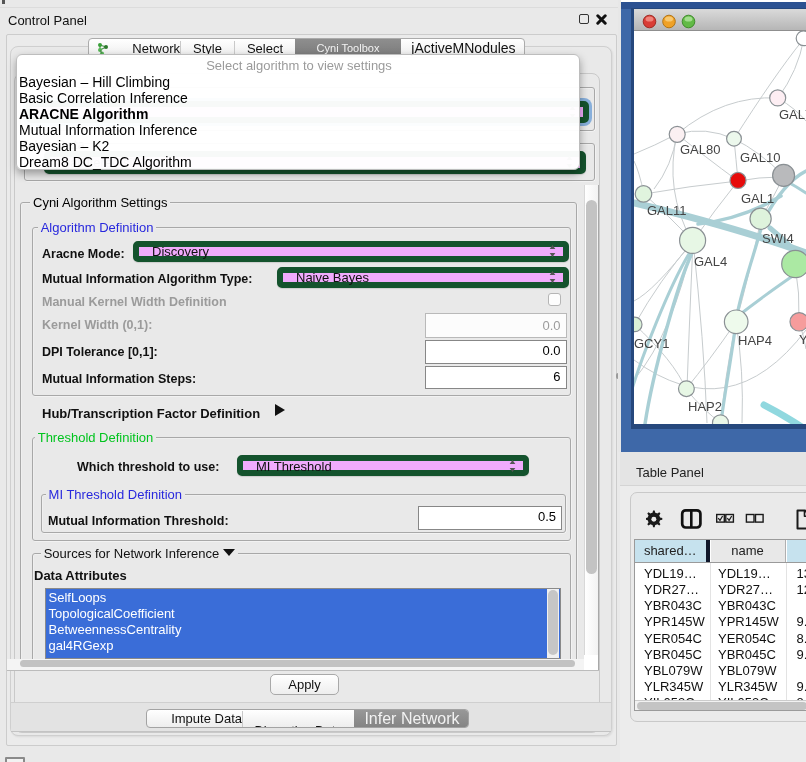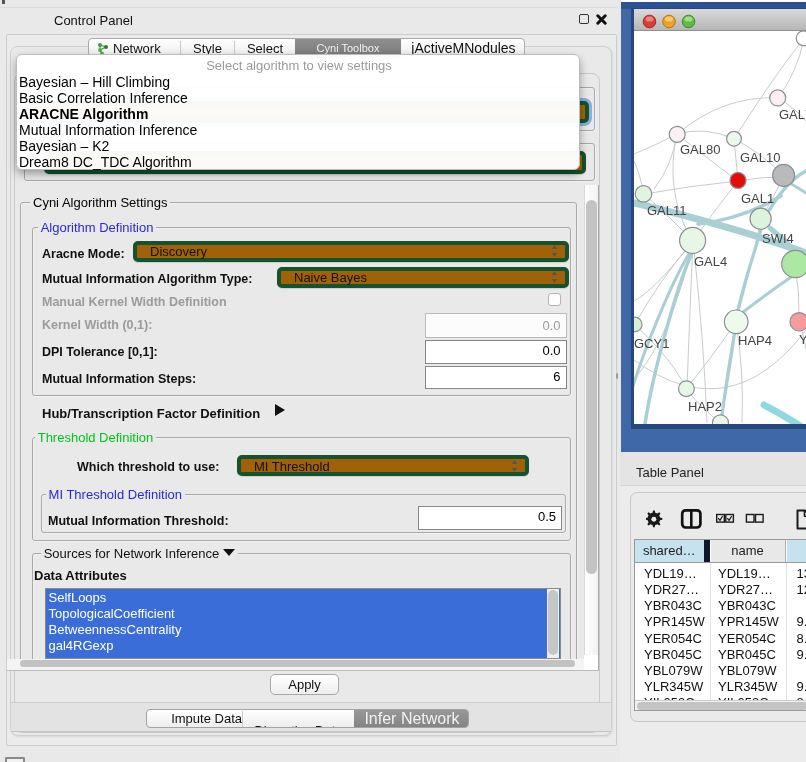--- a/index.html
+++ b/index.html
@@ -5,58 +5,58 @@
 * { margin:0; padding:0; box-sizing:border-box; }
 html,body { width:806px; height:762px; }
 body { font-family:"Liberation Sans", sans-serif; background:#ededed; position:relative; overflow:hidden; }
 #root { position:absolute; left:0; top:0; width:806px; height:762px; background:#ececec; }
 .abs { position:absolute; }
 .b { font-weight:bold; }
 
 .grp { position:absolute; border:1px solid #a8a8a8; border-radius:3px; box-shadow:0.5px 0.5px 0 rgba(255,255,255,.8), inset 0.5px 0.5px 0 rgba(255,255,255,.6); }
 .glab { position:absolute; top:-8px; left:9px; background:#e9e9e9; padding:0 3px; font-size:13px; line-height:15px; white-space:nowrap; }
 
-.combo { position:absolute; background:#a16207; border:4px solid #14532d; border-radius:5px; font-size:13px; color:#111; box-shadow:0 1px 1px rgba(0,0,0,.12);text-decoration:underline; }
+.combo { position:absolute; background:#f0abfc; border:6px solid #14532d; border-radius:5px; font-size:13px; color:#111; box-shadow:0 1px 1px rgba(0,0,0,.12);text-decoration:underline; }
 .combo .ct { position:absolute; left:13px; top:50%; transform:translateY(-50%); white-space:nowrap; }
 .combo .arr { position:absolute; right:7px; top:50%; transform:translateY(-50%); width:7px; height:13px; }
 .arr svg { display:block; }
 
 .nf { position:absolute; background:#fff; border:1.5px solid #878787; font-size:13px; color:#000; text-align:right; line-height:20px; padding-right:5px; }
 .nfd { position:absolute; background:#fcfcfc; border:1px solid #b9b9b9; font-size:13px; color:#9c9c9c; text-align:right; line-height:18px; padding-right:5px; }
 .lbl { position:absolute; font-size:12.5px; font-weight:bold; color:#111; white-space:nowrap; }
 .lbld { color:#9b9b9b; }
 </style>
 </head>
 <body>
 <div id="root">
 
 <div class="abs" style="left:0;top:0;width:620px;height:762px;background:#e9e9e9;"></div>
 <div class="abs" style="left:2px;top:0;width:3px;height:4px;background:#555;"></div>
 <div class="abs" style="left:0;top:7px;width:620px;height:1px;background:#dcdcdc;"></div>
-<div class="abs" style="left:8px;top:13px;font-size:13px;color:#111;margin-left:46px;">Control Panel</div>
+<div class="abs" style="left:8px;top:13px;font-size:13px;color:#111;">Control Panel</div>
 
 <div class="abs" style="left:579px;top:13.5px;width:10px;height:10.5px;border:1.5px solid #333;border-radius:2px;"></div>
 <svg class="abs" style="left:596px;top:14px;" width="11" height="11" viewBox="0 0 11 11">
       <path d="M1.8 1.8 L9.2 9.2 M9.2 1.8 L1.8 9.2" stroke="#111" stroke-width="3" stroke-linecap="round"></path>
     </svg>
 
 <div class="abs" style="left:6px;top:34px;width:611px;height:712px;border:1px solid #cccccc;border-radius:2px;background:#ebebeb;"></div>
 <div class="abs" style="left:10px;top:46px;width:602px;height:690px;border:1px solid #cfcfcf;border-radius:8px;background:#e9e9e9;box-shadow:1px 1px 2px rgba(0,0,0,0.08);"></div>
 
 <div class="abs" style="left:88px;top:38px;width:437px;height:20px;border:1px solid #ababab;border-radius:4px;background:linear-gradient(#ffffff,#ededed);overflow:hidden;">
   <div class="abs" style="left:0;top:0;width:91px;height:20px;"></div>
   <svg class="abs" style="left:7px;top:3px;" width="14" height="14" viewBox="0 0 14 14">
     <path d="M4 3 L10 5 M4 8 L10 5 M4 3 L4 8" stroke="#4d8f4d" stroke-width="1.2" fill="none"></path>
     <circle cx="4" cy="3" r="2" fill="#39a039"></circle>
         <circle cx="10" cy="5" r="2" fill="#2c7a2c"></circle>
         <circle cx="4" cy="8" r="2" fill="#58b858"></circle>
         <circle cx="6" cy="11.5" r="2" fill="#58b858"></circle>
     <path d="M4 8 L6 11.5" stroke="#4d8f4d" stroke-width="1.2"></path>
   </svg>
-  <div class="abs" style="left:24px;top:0;width:67px;height:20px;line-height:19px;font-size:13px;color:#111;">Network</div>
+  <div class="abs" style="left:24px;top:0;width:67px;height:20px;line-height:19px;font-size:13px;color:#111;text-align:right;">Network</div>
   <div class="abs" style="left:91px;top:2px;width:1px;height:16px;background:#c9c9c9;"></div>
   <div class="abs" style="left:92px;top:0;width:53px;height:20px;line-height:19px;font-size:13px;color:#111;text-align:center;">Style</div>
   <div class="abs" style="left:145px;top:2px;width:1px;height:16px;background:#c9c9c9;"></div>
   <div class="abs" style="left:146px;top:0;width:60px;height:20px;line-height:19px;font-size:13px;color:#111;text-align:center;">Select</div>
   <div class="abs" style="left:206px;top:0;width:106px;height:20px;line-height:19px;font-size:11px;color:#f2f2f2;text-align:center;background:linear-gradient(#8e8e8e,#787878);">Cyni Toolbox</div>
   <div class="abs" style="left:312px;top:0;width:125px;height:20px;line-height:19px;font-size:14px;color:#111;text-align:center;">jActiveMNodules</div>
 </div>
 
 <div class="abs" style="left:14px;top:73px;width:586px;height:660px;border:1px solid #c9c9c9;border-radius:8px;background:#e9e9e9;"></div>
 <div class="grp" style="left:20px;top:87px;width:575px;height:44px;"></div>
@@ -302,21 +302,21 @@
     <rect x="109.5" y="6.5" width="7.6" height="7.6"></rect>
   </g>
 
   <g stroke="#1a1a1a" stroke-width="2" fill="none" stroke-linejoin="round">
     <path d="M151.5 2.5 h7.5 l5.5 5.5 v12.5 h-13 z"></path>
     <path d="M158.5 2.8 v5.4 h5.6" stroke-width="1.6"></path>
   </g>
 </svg>
 
 <div class="abs" style="left:634px;top:539px;width:172px;height:172px;border:1px solid #9a9a9a;border-right:none;background:#fff;overflow:hidden;">
-  <div class="abs" style="left:0;top:0;width:74.5px;height:22px;background:#c6e2ee;border-right:6px solid #0f172a;font-size:13px;color:#222;text-align:center;line-height:22px;">shared…</div>
+  <div class="abs" style="left:0;top:0;width:74.5px;height:22px;background:#c6e2ee;border-right:4px solid #0f172a;font-size:13px;color:#222;text-align:center;line-height:22px;">shared…</div>
   <div class="abs" style="left:75.5px;top:0;width:75px;height:22px;background:#e8e8e8;border-right:1px solid #b0b0b0;font-size:13px;color:#222;text-align:center;line-height:22px;">name</div>
   <div class="abs" style="left:151.5px;top:0;width:21px;height:22px;background:#c6e2ee;"></div>
   <div class="abs" style="left:0;top:22px;width:172px;height:1px;background:#9a9a9a;"></div>
   <div class="abs" style="left:9px;top:26px;font-size:13px;color:#111;line-height:16.15px;white-space:nowrap;">YDL19…<br>YDR27…<br>YBR043C<br>YPR145W<br>YER054C<br>YBR045C<br>YBL079W<br>YLR345W<br>YIL053C</div>
   <div class="abs" style="left:83px;top:26px;font-size:13px;color:#111;line-height:16.15px;white-space:nowrap;">YDL19…<br>YDR27…<br>YBR043C<br>YPR145W<br>YER054C<br>YBR045C<br>YBL079W<br>YLR345W<br>YIL053C</div>
   <div class="abs" style="left:161.5px;top:26px;font-size:13px;color:#111;line-height:16.15px;white-space:nowrap;">13<br>12<br><br>9.<br>8.<br>9.<br><br>9.<br>8.</div>
   <div class="abs" style="left:74.5px;top:23px;width:1px;height:137px;background:#e3e3e3;"></div>
   <div class="abs" style="left:150.5px;top:23px;width:1px;height:137px;background:#e3e3e3;"></div>
   <div class="abs" style="left:0;top:160px;width:172px;height:12px;background:#f2f2f2;border-top:1px solid #cccccc;"></div>
   <div class="abs" style="left:2px;top:162px;width:170px;height:8px;background:#c4c4c4;border-radius:4px;"></div>

